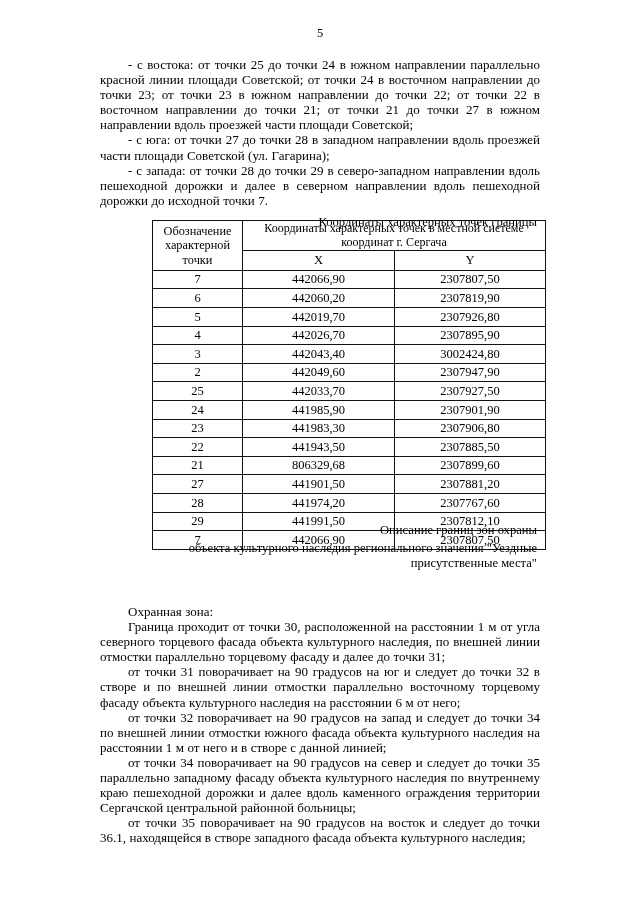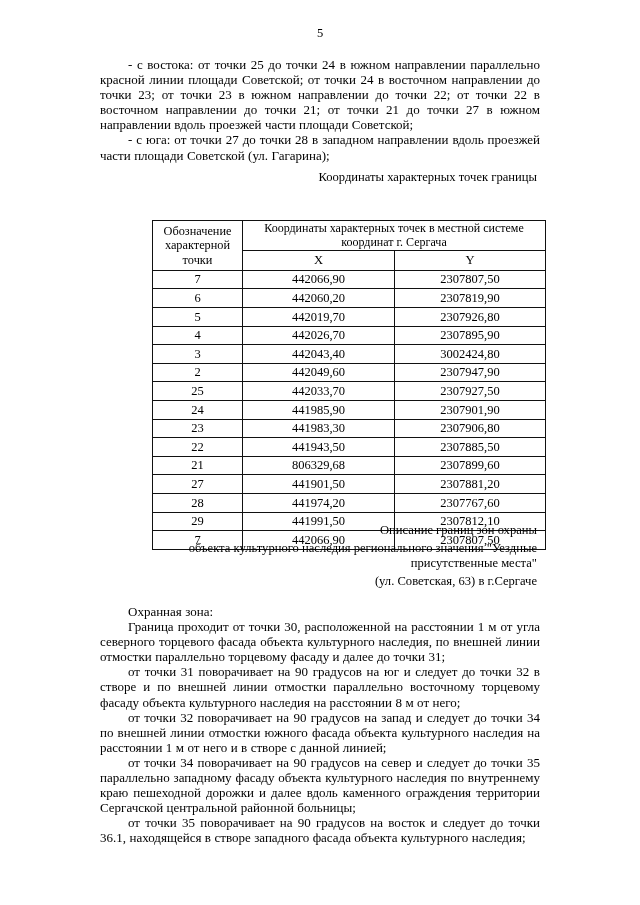--- a/index.html
+++ b/index.html
@@ -110,20 +110,21 @@
 </head>
 <body>
 
 <div class="page">
 
   <div class="page-number">5</div>
 
   <div class="content">
     <p class="just">- с востока: от точки 25 до точки 24 в южном направлении параллельно красной линии площади Советской; от точки 24 в восточном направлении до точки 23; от точки 23 в южном направлении до точки 22; от точки 22 в восточном направлении до точки 21; от точки 21 до точки 27 в южном направлении   вдоль проезжей части площади Советской;</p>
     <p class="just">- с юга: от точки 27 до  точки 28 в западном направлении вдоль проезжей части площади Советской (ул. Гагарина);</p>
+    <p class="just">- с запада: от точки 28 до точки 29 в северо-западном   направлении вдоль пешеходной дорожки и далее в северном направлении вдоль пешеходной дорожки до исходной точки 7.</p>
     <div class="gap-s"></div>
     <p class="center">Координаты характерных точек границы</p>
   </div>
 
   <div class="tbl-wrap">
     <table class="coords">
       <colgroup>
         <col class="cw-des">
         <col class="cw-x">
         <col class="cw-y">
@@ -214,25 +215,24 @@
             <td class="v">442066,90</td>
             <td class="v">2307807,50</td>
           </tr>
         </tbody>
     </table>
   </div>
 
   <div class="block-desc">
     <p class="center">Описание границ зон охраны</p>
     <p class="center">объекта культурного наследия регионального значения  "Уездные присутственные места"</p>
-    <p class="center">(ул. Советская, 63) в г.Сергаче</p>
   </div>
 
   <div class="block-zone">
     <p class="just">Охранная зона:</p>
     <p class="just tight">Граница проходит от точки 30, расположенной на расстоянии 1 м от угла северного торцевого фасада объекта культурного наследия, по внешней линии отмостки параллельно торцевому фасаду и далее до точки 31;</p>
-    <p class="just tight">от точки 31 поворачивает на 90 градусов на юг и следует до точки 32 в створе и по внешней линии отмостки параллельно восточному торцевому фасаду объекта культурного наследия на расстоянии 8 м от него;</p>
+    <p class="just tight">от точки 31 поворачивает на 90 градусов на юг и следует до точки 32 в створе и по внешней линии отмостки параллельно восточному торцевому фасаду объекта культурного наследия на расстоянии 6 м от него;</p>
     <p class="just tight">от точки 32 поворачивает на 90 градусов на запад и следует до точки 34 по внешней линии отмостки южного фасада объекта культурного наследия на расстоянии 1 м от него и в створе с данной линией;</p>
     <p class="just tight">от точки 34 поворачивает на 90 градусов на север и следует до точки 35 параллельно западному фасаду  объекта культурного наследия по внутреннему краю пешеходной дорожки и далее вдоль каменного ограждения территории Сергачской центральной районной больницы;</p>
     <p class="just tight">от точки 35 поворачивает на 90 градусов на восток и следует до точки 36.1, находящейся в створе западного фасада объекта культурного наследия;</p>
   </div>
 
 </div>
 
 </body></html>

